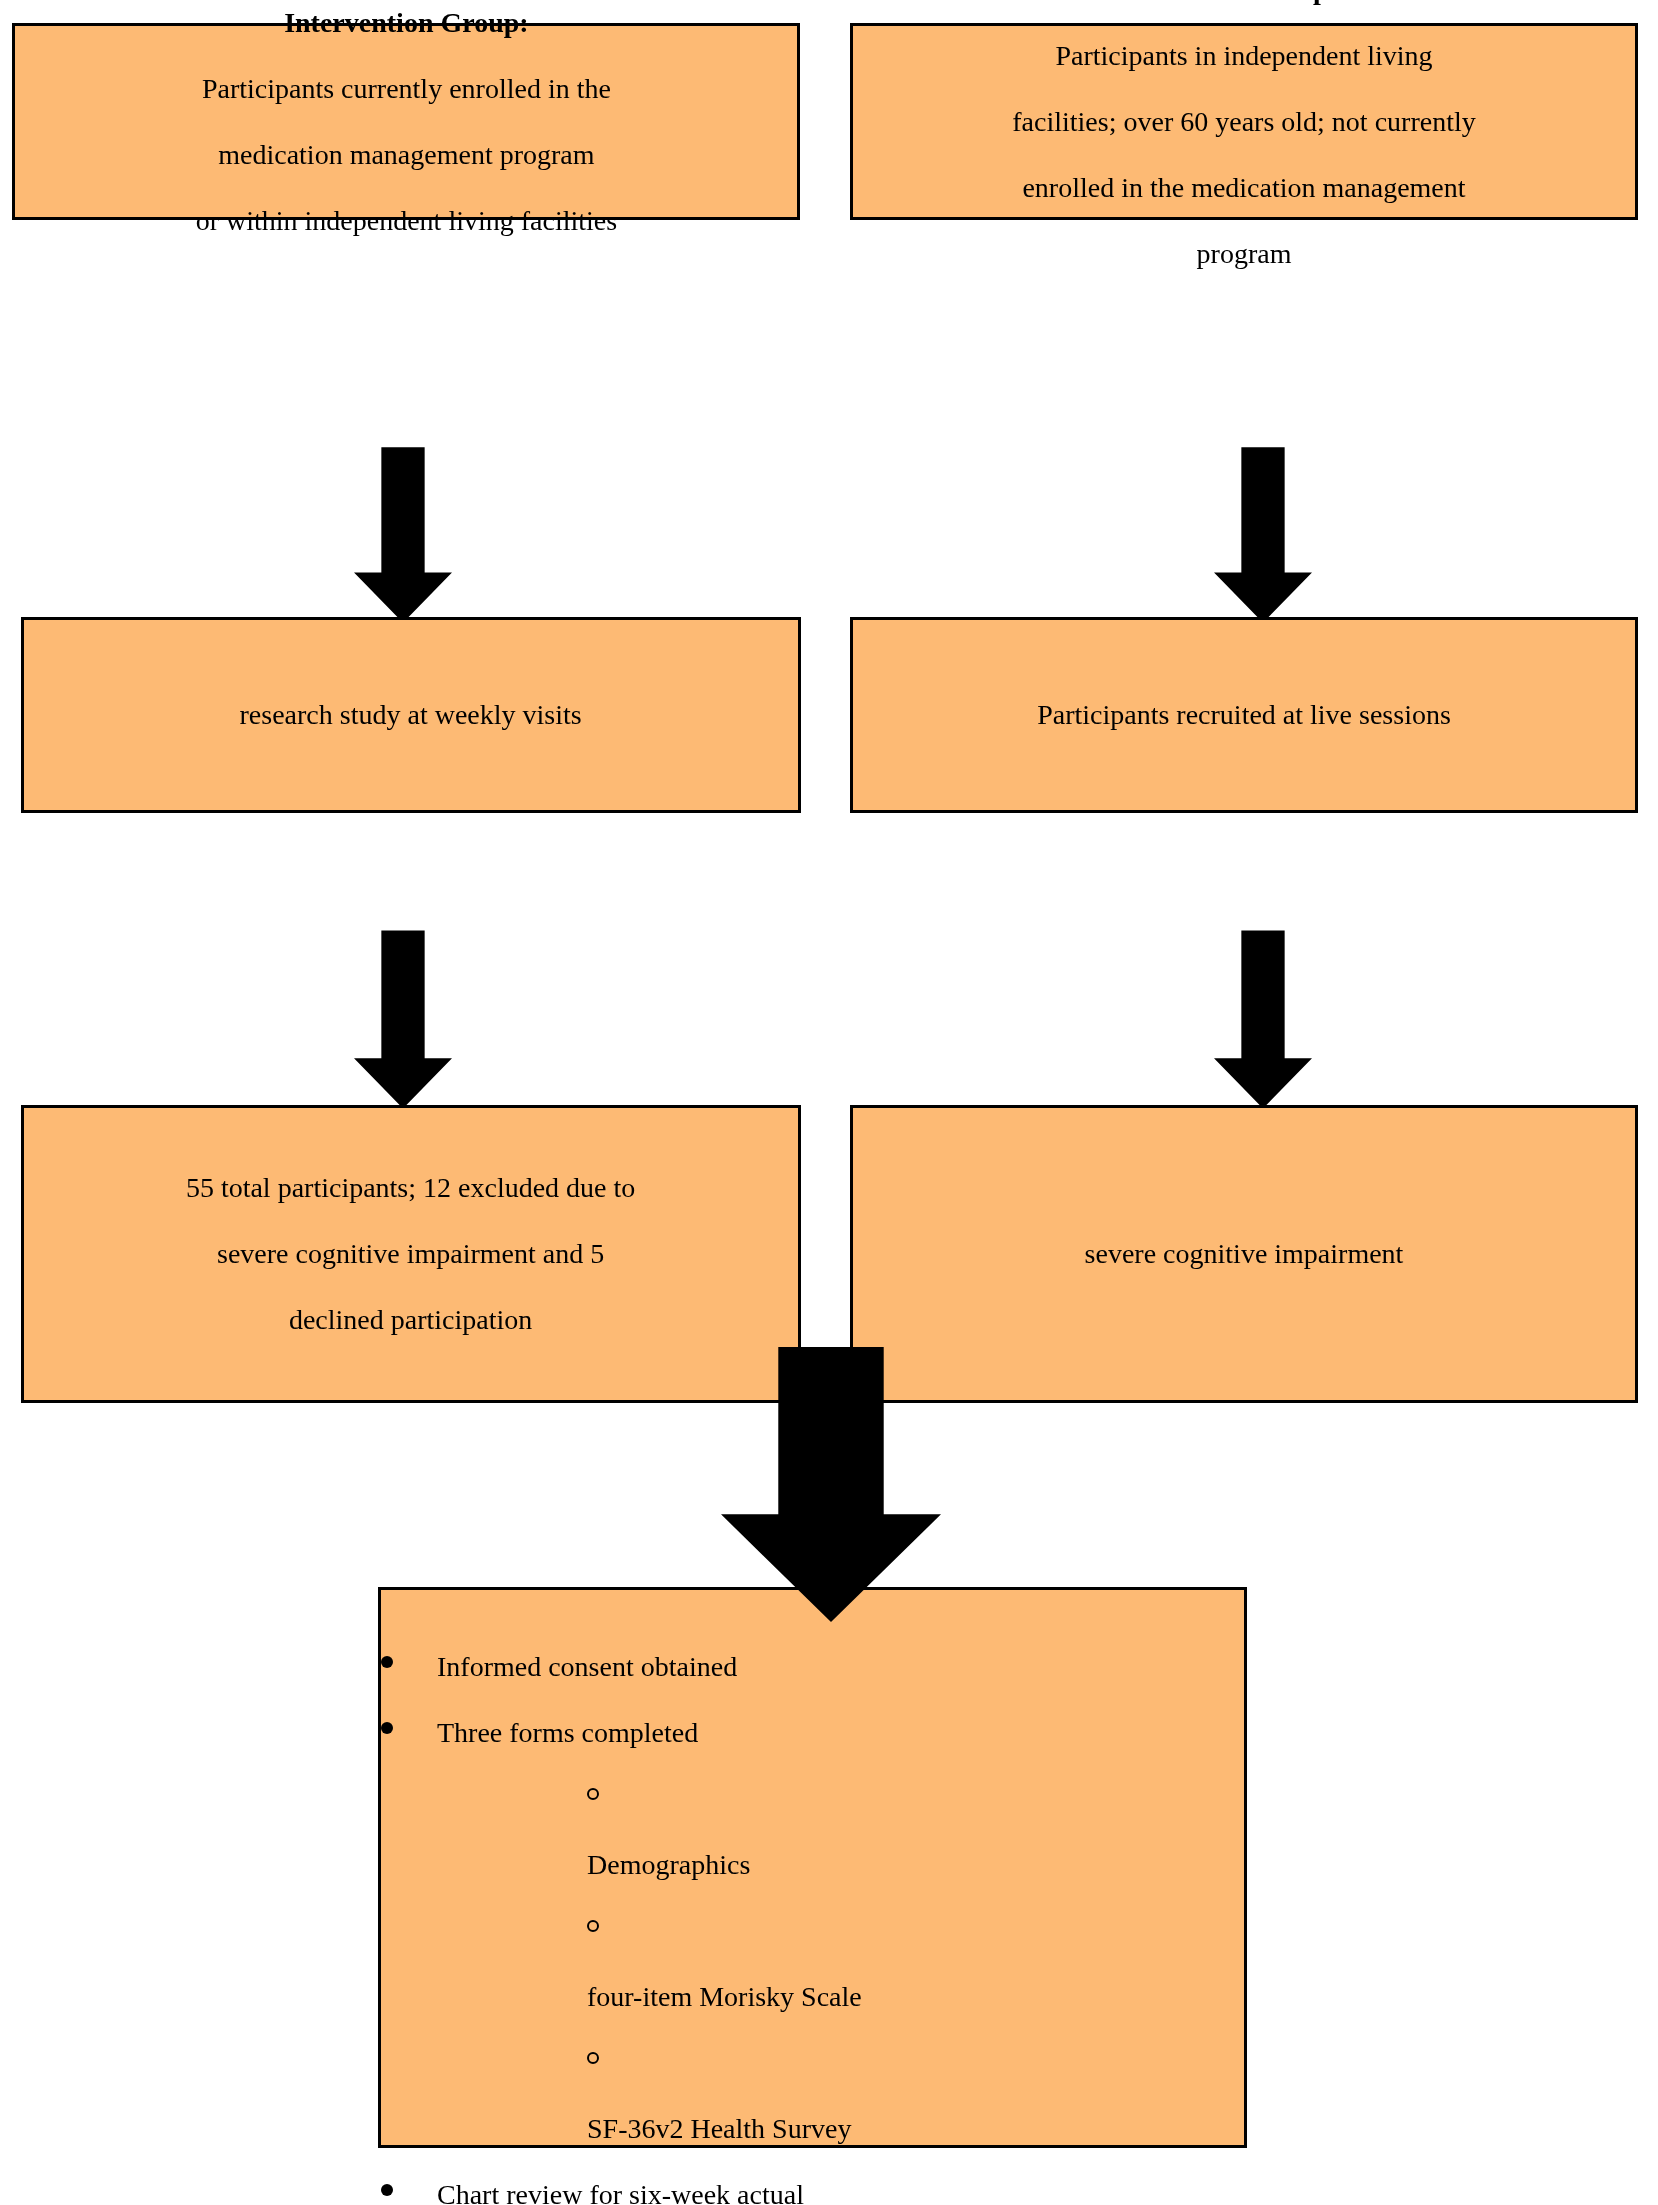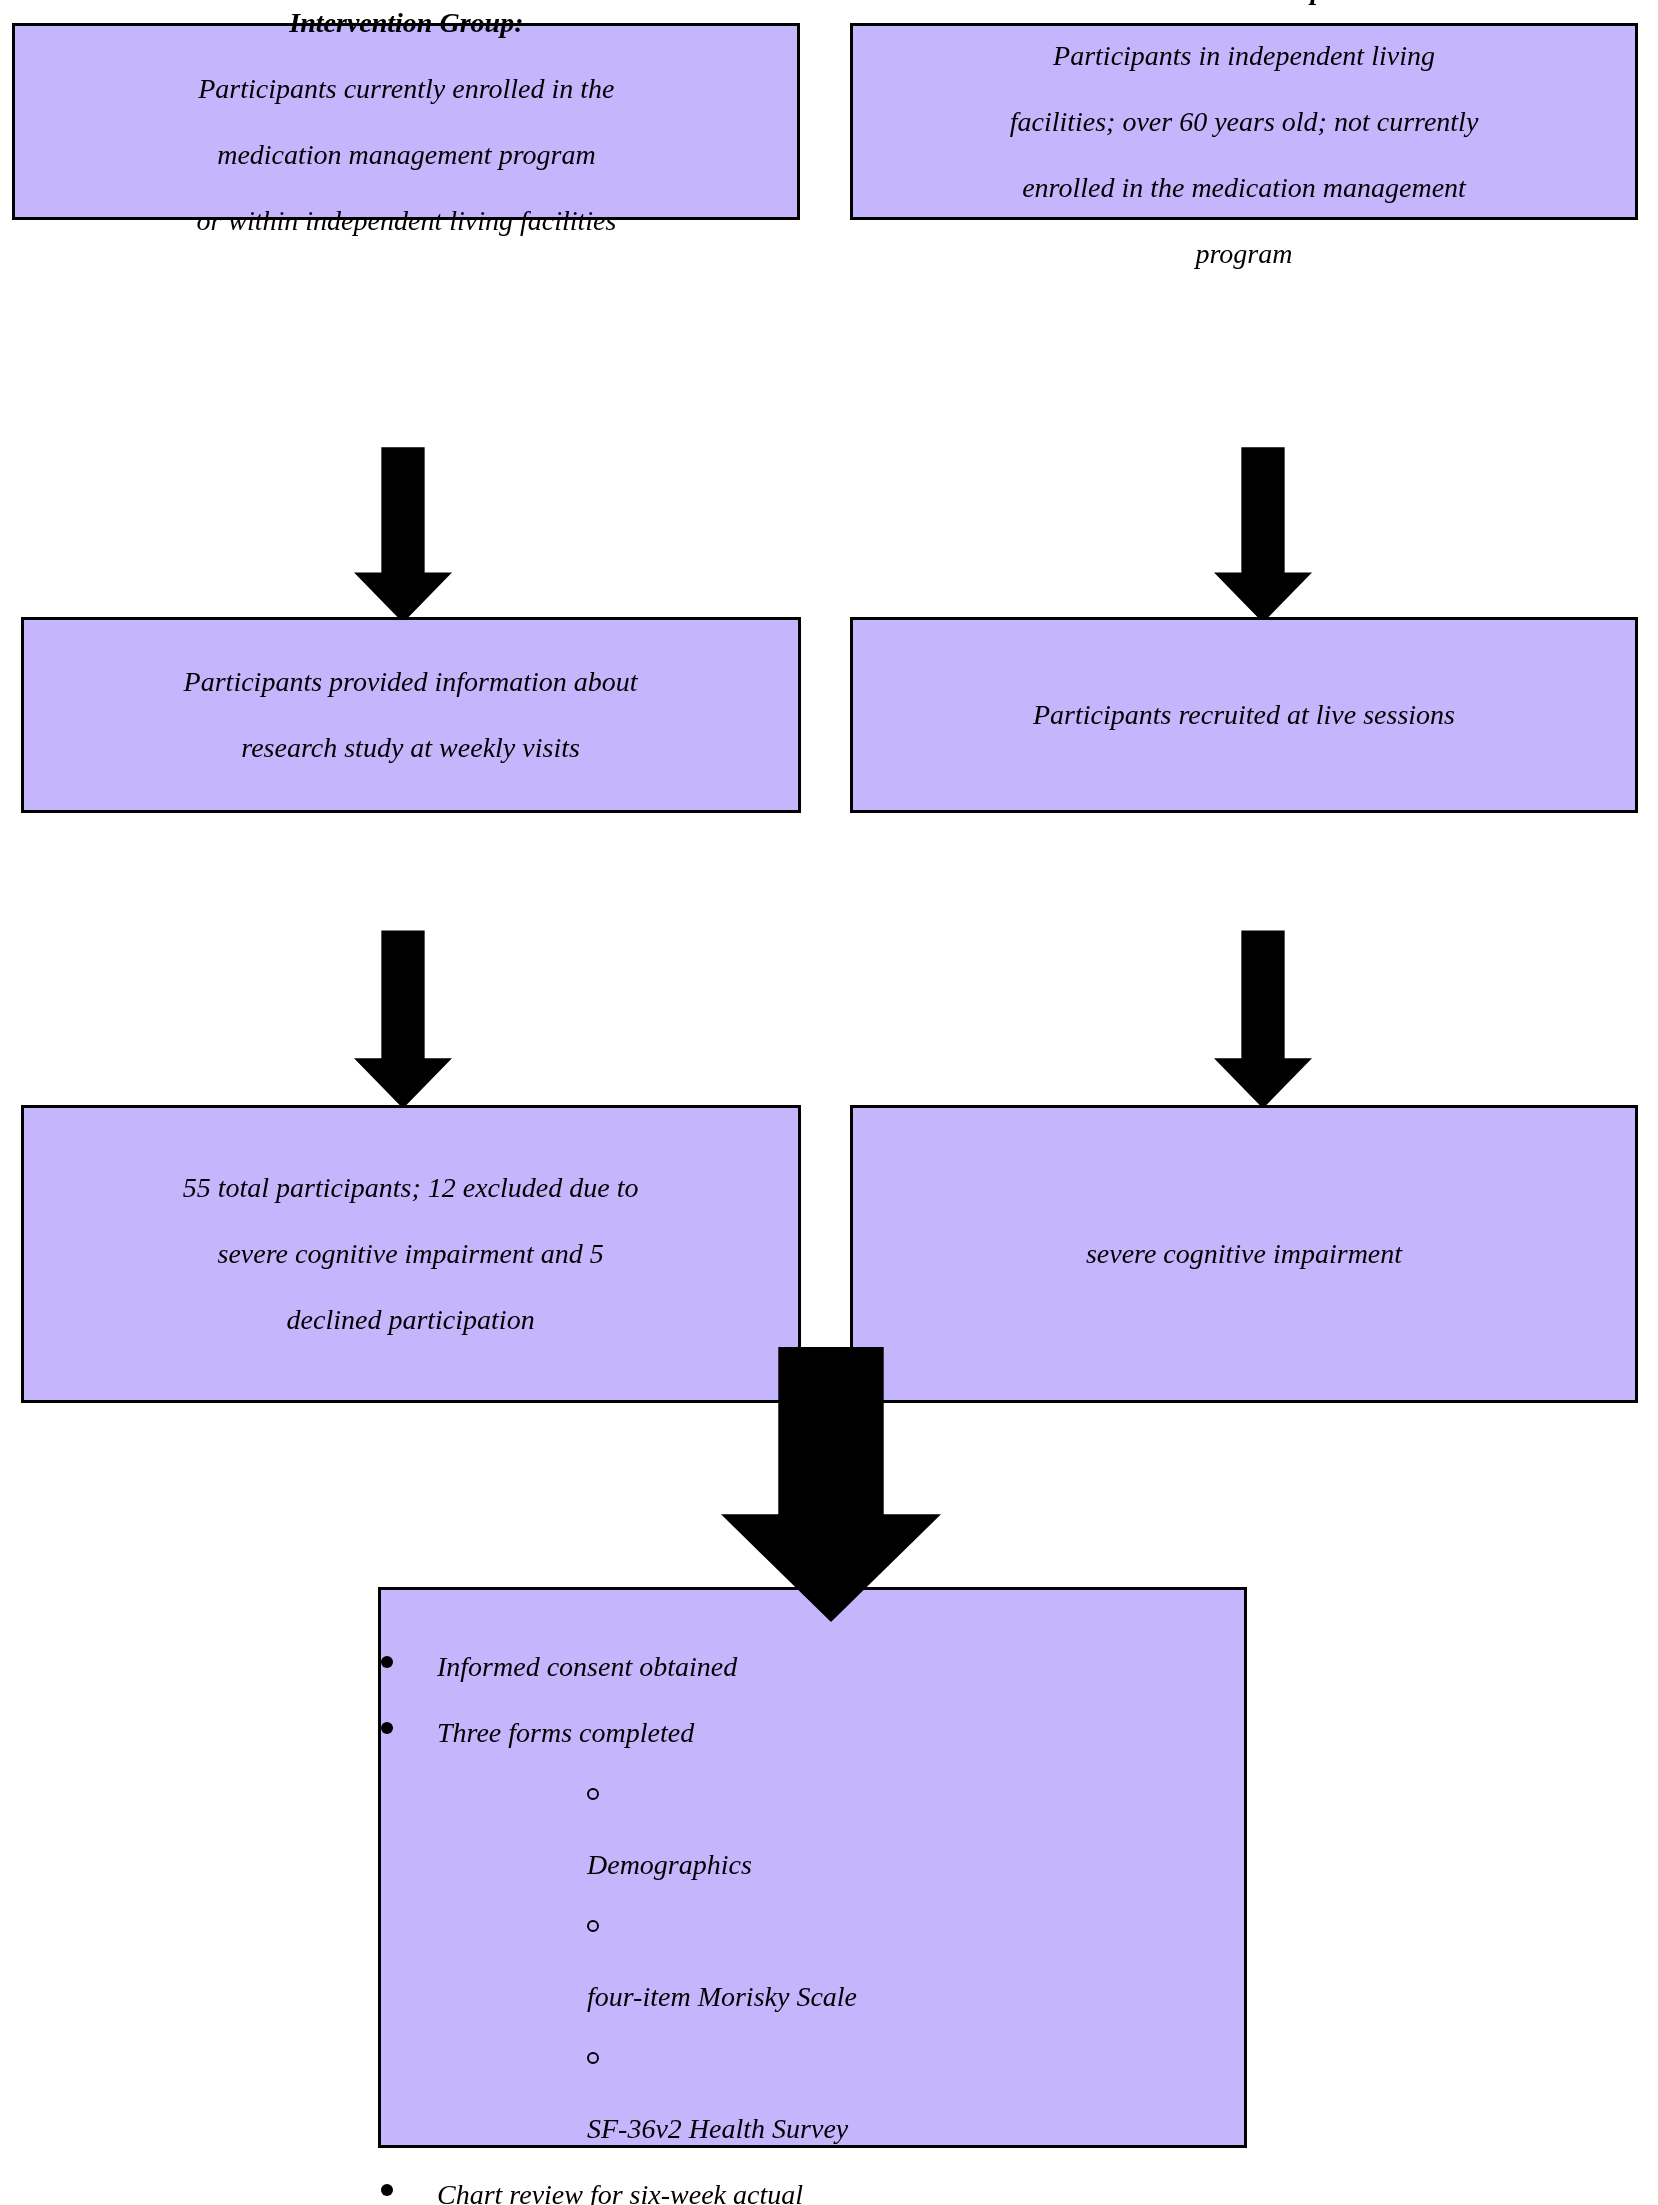--- a/index.html
+++ b/index.html
@@ -15,27 +15,26 @@
     position: relative;
     width: 1659px;
     height: 2205px;
     background: #ffffff;
     overflow: hidden;
   }
   .fbox {
     position: absolute;
     box-sizing: border-box;
     border: 3.2px solid #000000;
-    background: #c4b5fd;
+    background: #fdba74;
     display: flex;
     flex-direction: column;
     justify-content: center;
     align-items: center;
     z-index: 3;
-    font-style: italic;
   }
   .fbox .inner {
     width: 100%;
     text-align: center;
     padding: 0 15.6px;
     box-sizing: border-box;
   }
   .ln {
     display: block;
     font-size: 28px;
@@ -138,21 +137,20 @@
   </div>
 
   <div class="arrow" style="left:1214px; top:447px;">
     <svg width="98" height="176" viewBox="0 0 215 385" xmlns="http://www.w3.org/2000/svg" aria-hidden="true">
       <polygon points="60,0 155,0 155,275 215,275 107.5,385 0,275 60,275" fill="#000000"></polygon>
     </svg>
   </div>
 
   <div class="fbox" id="box-intervention-recruit">
     <div class="inner">
-      <span class="ln">Participants provided information about</span>
       <span class="ln">research study at weekly visits</span>
     </div>
   </div>
 
   <div class="fbox" id="box-control-recruit">
     <div class="inner">
       <span class="ln">Participants recruited at live sessions</span>
     </div>
   </div>
 

